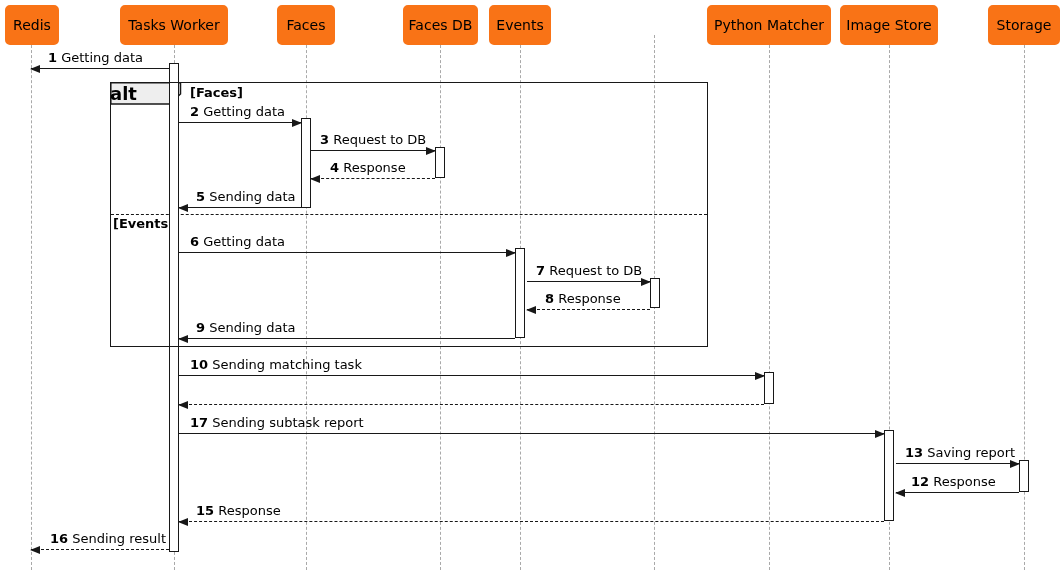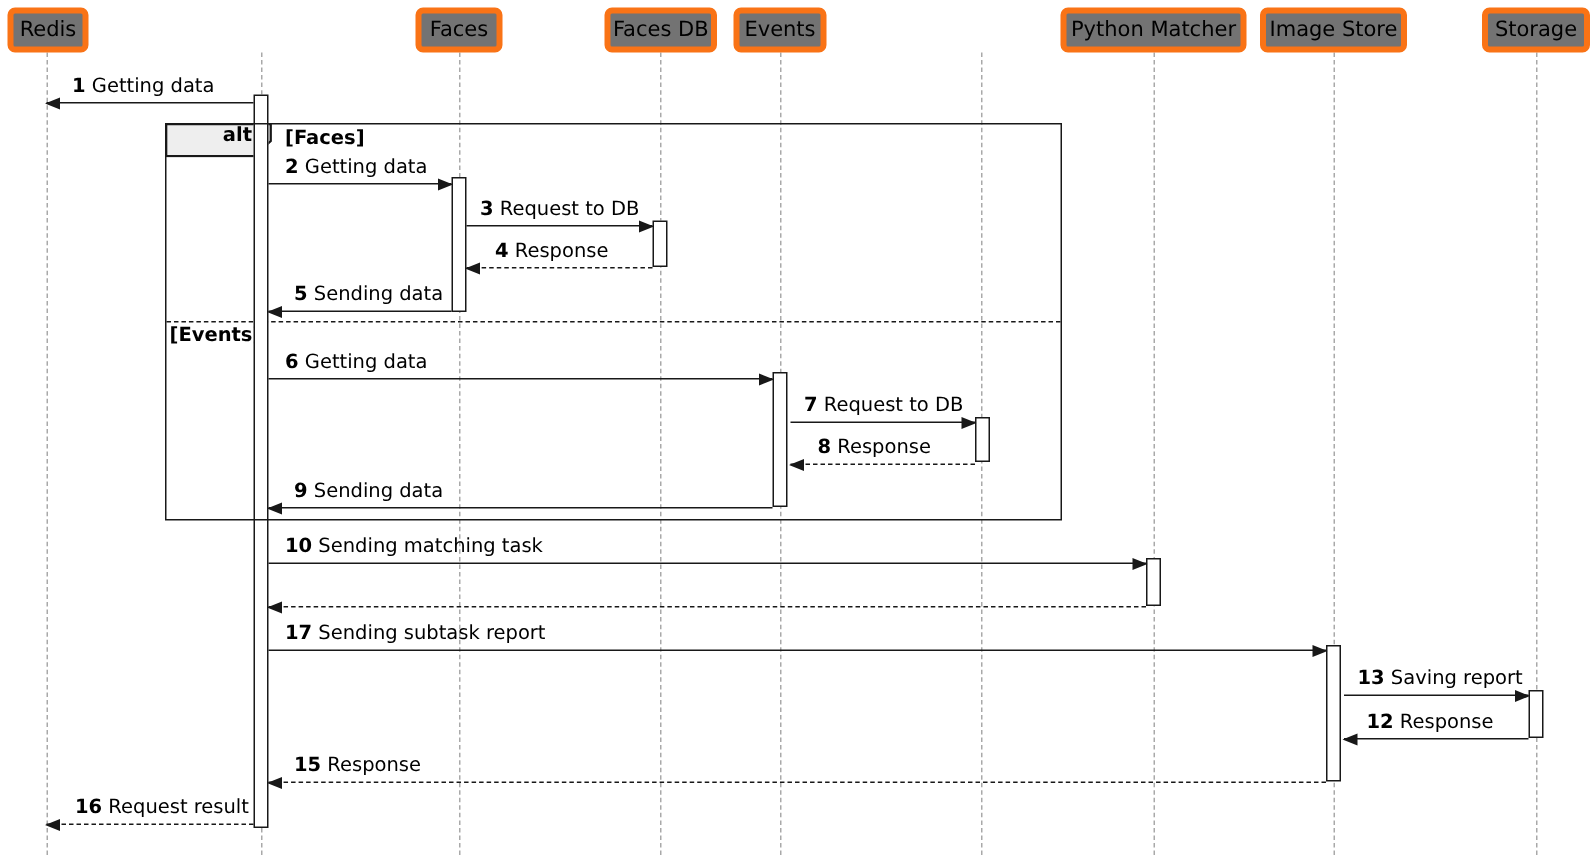--- a/index.html
+++ b/index.html
@@ -3,22 +3,22 @@
 <meta charset="utf-8">
 <style>
   html,body{margin:0;padding:0;background:#ffffff;}
   #canvas{
     position:relative;width:1064px;height:574px;background:#ffffff;
     font-family:"DejaVu Sans","Liberation Sans",sans-serif;color:#000;
     overflow:hidden;
   }
   
   .participant{
-    position:absolute;top:5px;height:30px;box-sizing:border-box;
-    background:#737373;border:4px solid #f97316;border-radius:5px;
+    position:absolute;top:5px;height:40px;box-sizing:border-box;
+    background:#f97316;border:4px solid #f97316;border-radius:5px;
     display:flex;align-items:center;justify-content:center;
     font-size:14px;z-index:5;
   }
   
   .lifeline{
     position:absolute;top:35px;height:535px;width:0;
     border-left:1px dashed #A9A9A9;z-index:0;
   }
   
   .bar{
@@ -27,22 +27,22 @@
   }
   
   .frame{
     position:absolute;left:110px;top:82px;width:598px;height:265px;
     box-sizing:border-box;border:1.6px solid #181818;z-index:3;
     pointer-events:none;
   }
   .frame-label{position:absolute;left:110px;top:82px;width:72px;height:23px;z-index:1;}
   .frame-label svg{display:block;}
   .frame-label .op{
-    position:absolute;left:0;top:1px;width:58px;text-align:right;
-    font-weight:bold;font-size:13px;z-index:2;
+    position:absolute;left:0;top:1px;width:58px;text-align:left;
+    font-weight:bold;font-size:18px;z-index:2;
   }
   .guard{position:absolute;font-weight:bold;font-size:13px;white-space:nowrap;z-index:1;}
   .divider{
     position:absolute;left:111px;top:214px;width:596px;height:0;
     border-top:1px dashed #181818;z-index:1;
   }
   
   .msg{position:absolute;height:18px;z-index:4;}
   .msg .lbl{position:absolute;top:-2px;white-space:nowrap;font-size:13px;line-height:16px;}
   .msg .lbl b{font-weight:bold;}
@@ -62,20 +62,21 @@
   <div class="lifeline" style="left:174px"></div>
   <div class="lifeline" style="left:306px"></div>
   <div class="lifeline" style="left:440px"></div>
   <div class="lifeline" style="left:520px"></div>
   <div class="lifeline" style="left:654px"></div>
   <div class="lifeline" style="left:769px"></div>
   <div class="lifeline" style="left:889px"></div>
   <div class="lifeline" style="left:1024px"></div>
 
   <div class="participant" style="left:5px;width:54px">Redis</div>
+  <div class="participant" style="left:120px;width:108px">Tasks Worker</div>
   <div class="participant" style="left:277px;width:58px">Faces</div>
   <div class="participant" style="left:403px;width:75px">Faces DB</div>
   <div class="participant" style="left:489px;width:62px">Events</div>
   <div class="participant" style="left:707px;width:124px">Python Matcher</div>
   <div class="participant" style="left:840px;width:98px">Image Store</div>
   <div class="participant" style="left:988px;width:72px">Storage</div>
 
   <div class="frame-label">
     <svg width="72" height="23" viewBox="0 0 72 23">
       <polygon points="0.8,0.8 70.5,0.8 70.5,12 59.5,22 0.8,22" fill="#EEEEEE" stroke="#181818" stroke-width="1.5"></polygon>
@@ -180,18 +181,18 @@
       <div class="ah left"></div>
   </div>
 
   <div class="msg dashed" style="left:179px;top:505px;width:705px">
     <div class="lbl" style="left:17px"><b>15</b> <span>Response</span></div>
     <div class="line"></div>
       <div class="ah left"></div>
   </div>
 
   <div class="msg dashed" style="left:31px;top:533px;width:138px">
-    <div class="lbl" style="left:19px"><b>16</b> <span>Request result</span></div>
+    <div class="lbl" style="left:19px"><b>16</b> <span>Sending result</span></div>
     <div class="line"></div>
       <div class="ah left"></div>
   </div>
 
 </div>
 
 </body></html>

